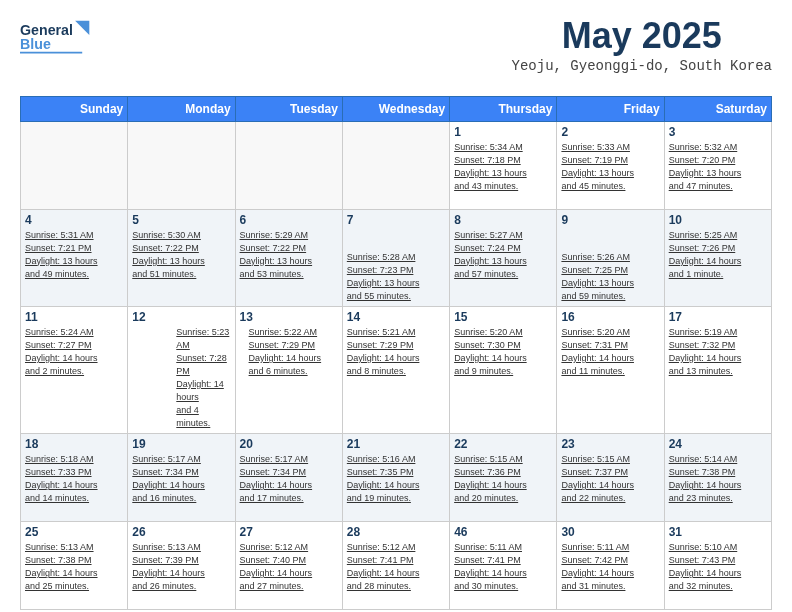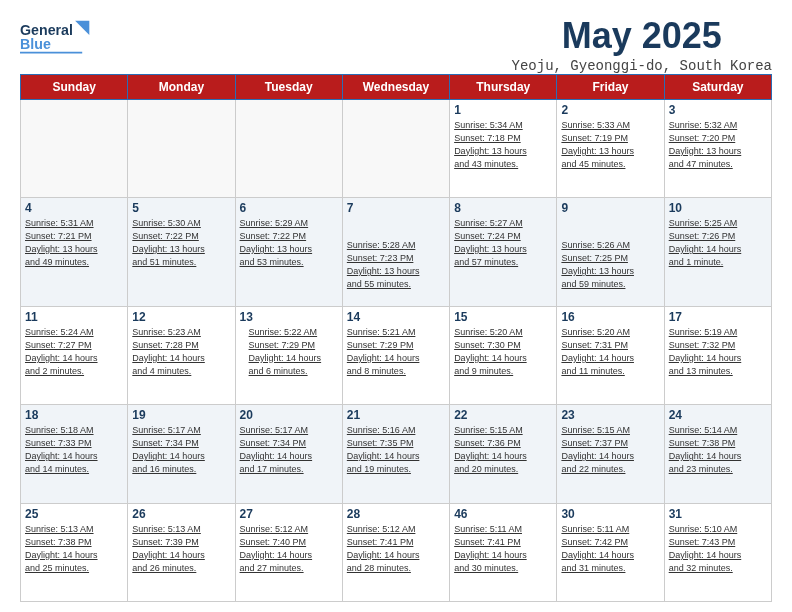--- a/index.html
+++ b/index.html
@@ -14,21 +14,21 @@
       width: 792px;
       height: 612px;
       padding: 16px 20px 10px 20px;
       display: flex;
       flex-direction: column;
     }
     .header {
       display: flex;
       align-items: flex-start;
       justify-content: space-between;
-      margin-bottom: 0;
+      margin-bottom: 22px;
     }
     .logo {
       display: flex;
       flex-direction: column;
       align-items: flex-start;
     }
     .title-block {
       text-align: center;
     }
     .month-title {
@@ -44,27 +44,27 @@
       font-family: Liberation Mono, monospace;
     }
     .calendar {
       flex: 1;
       border: 1px solid #ccc;
       border-collapse: collapse;
       width: 100%;
       table-layout: fixed;
     }
     .calendar thead tr th {
-      background: #b91c1c;
+      background: #3b82f6;
       color: #fff;
       font-size: 12px;
       font-weight: bold;
       padding: 5px 4px;
       border: 1px solid #2a6db5;
-      text-align: center;
+      text-align: right;
     }
     .calendar tbody tr td {
       border: 1px solid #ccc;
       vertical-align: top;
       padding: 3px 4px;
       font-size: 9.5px;
       color: #333;
       height: 88px;
       width: 113px;
     }
@@ -210,21 +210,21 @@
         <tr>
           <td>
             <span class="day-num">11</span>
             <div class="day-info" style="white-space: pre-line;">Sunrise: 5:24 AM
 Sunset: 7:27 PM
 Daylight: 14 hours
 and 2 minutes.</div>
           </td>
           <td>
             <span class="day-num">12</span>
-            <div class="day-info" style="white-space: pre-line;">Sunrise: 5:23 AM
+            <div class="day-info" style="white-space: pre-line; margin-left: 44px;">Sunrise: 5:23 AM
 Sunset: 7:28 PM
 Daylight: 14 hours
 and 4 minutes.</div>
           </td>
           <td>
             <span class="day-num">13</span>
             <div class="day-info" style="white-space: pre-line; margin-left: 9px;">Sunrise: 5:22 AM
 Sunset: 7:29 PM
 Daylight: 14 hours
 and 6 minutes.</div>

